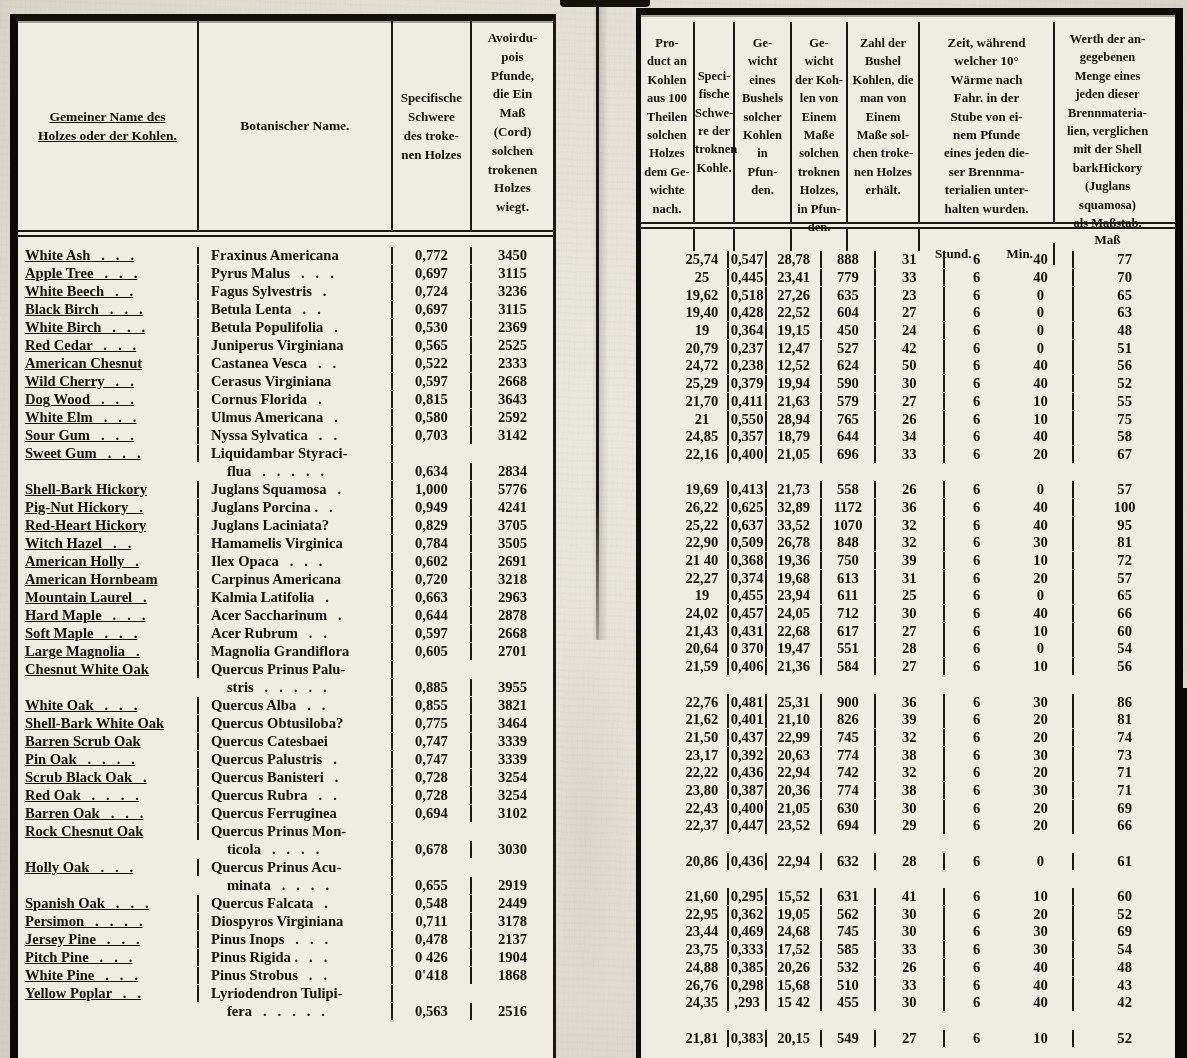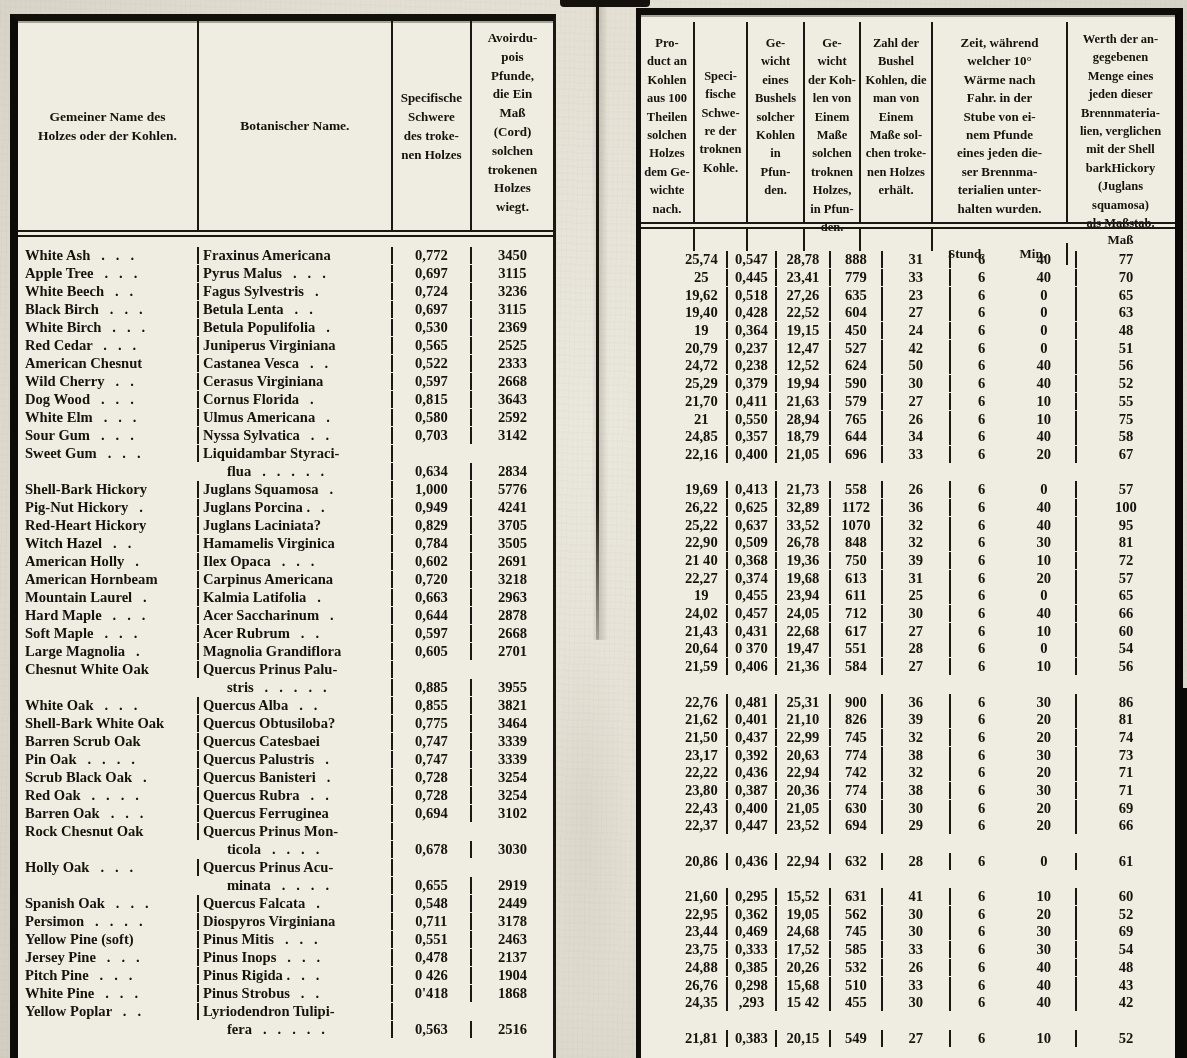--- a/index.html
+++ b/index.html
@@ -30,41 +30,41 @@
   .hc,.rc,.dc{box-sizing:border-box;}
 
   
   .ltable{left:10px;top:14px;width:535px;height:1044px;
     border-left:8px solid #0d0b08;border-top:7px solid #12100b;border-right:3px solid #1b1813;
     box-shadow:inset 0 2px 0 rgba(30,26,18,.35);
   }
   .lhead{display:flex;height:209px;}
   .lhead .hc{display:flex;flex-direction:column;justify-content:center;text-align:center;
     font-weight:700;font-size:13.5px;line-height:19px;white-space:pre-line;}
-  .c-n{width:183px;} .c-b{width:196px;} .c-sg{width:80px;} .c-cw{width:82px;}
+  .c-n{width:183px;text-decoration:underline;} .c-b{width:196px;} .c-sg{width:80px;} .c-cw{width:82px;}
   .bR{border-right:2px solid #1b1712;}
   .lhead .c-sg{font-size:13px;}
   .lhead .c-cw{justify-content:flex-start;padding-top:8px;line-height:18.8px;font-size:13px;}
   #left-rows{padding-top:9px;}
   .lrow{display:flex;height:18px;align-items:center;}
   .dc{font-weight:700;font-size:14.6px;white-space:pre;overflow:hidden;}
   .dc.name{padding-left:7px;}
-  .dc.bot{padding-left:4px;}
+  .dc.bot{padding-left:12px;}
   .dc.bot.indent{padding-left:28px;}
   .dc.num{text-align:center;}
 
   
   .rtable{left:636px;top:8px;width:534px;height:1050px;
     border-left:5px solid #0f0d09;border-top:7px solid #0f0d09;border-right:8px solid #0a0907;
     box-shadow:inset 0 2px 0 rgba(30,26,18,.35);
   }
   .rhead{display:flex;height:207px;}
   .rhead .hc{display:flex;flex-direction:column;justify-content:flex-start;padding-top:12px;
     text-align:center;font-weight:700;font-size:12.5px;line-height:18.4px;white-space:pre-line;margin-top:7px;}
-  .c-p{width:54px;} .c-sk{width:53px;} .c-bw{width:57px;} .c-kw{width:56px;}
+  .c-p{width:54px;} .c-sk{width:40px;} .c-bw{width:57px;} .c-kw{width:56px;}
   .c-zb{width:72px;} .c-zt{width:135px;} .c-w{width:105px;}
   .rhead .c-sk{justify-content:center;padding-top:0;}
   .rhead .c-zt{font-size:13px;}
   .rhead .c-w{font-size:12.5px;padding-top:8px;}
   .subhead{display:flex;height:22px;align-items:center;}
   .subhead .rc{height:100%;display:flex;align-items:center;justify-content:center;
     font-weight:700;font-size:13px;}
   .subhead .c-zt{display:flex;margin-top:27px;}
   .subhead .c-zt span{width:50%;text-align:center;}
   .rrow{display:flex;height:17.7px;align-items:center;padding-left:36px;}
@@ -341,26 +341,20 @@
           <div class="dc name c-n bR">Spanish Oak   .   .   .</div>
           <div class="dc bot c-b bR">Quercus Falcata   .</div>
           <div class="dc num c-sg bR">0,548</div>
           <div class="dc num c-cw">2449</div>
         </div>
         <div class="lrow">
           <div class="dc name c-n bR">Persimon   .   .   .   .</div>
           <div class="dc bot c-b bR">Diospyros Virginiana</div>
           <div class="dc num c-sg bR">0,711</div>
           <div class="dc num c-cw">3178</div>
-        </div>
-        <div class="lrow">
-          <div class="dc name c-n bR">Yellow Pine (soft)</div>
-          <div class="dc bot c-b bR">Pinus Mitis   .   .   .</div>
-          <div class="dc num c-sg bR">0,551</div>
-          <div class="dc num c-cw">2463</div>
         </div>
         <div class="lrow">
           <div class="dc name c-n bR">Jersey Pine   .   .   .</div>
           <div class="dc bot c-b bR">Pinus Inops   .   .   .</div>
           <div class="dc num c-sg bR">0,478</div>
           <div class="dc num c-cw">2137</div>
         </div>
         <div class="lrow">
           <div class="dc name c-n bR">Pitch Pine   .   .   .</div>
           <div class="dc bot c-b bR">Pinus Rigida .   .   .</div>

